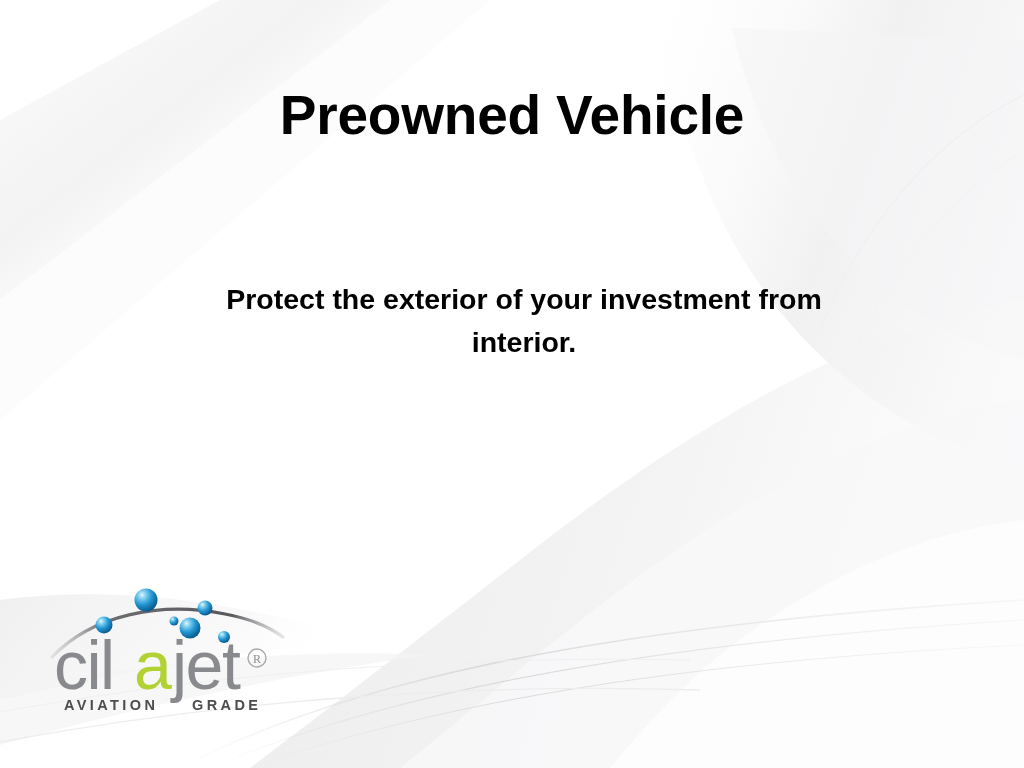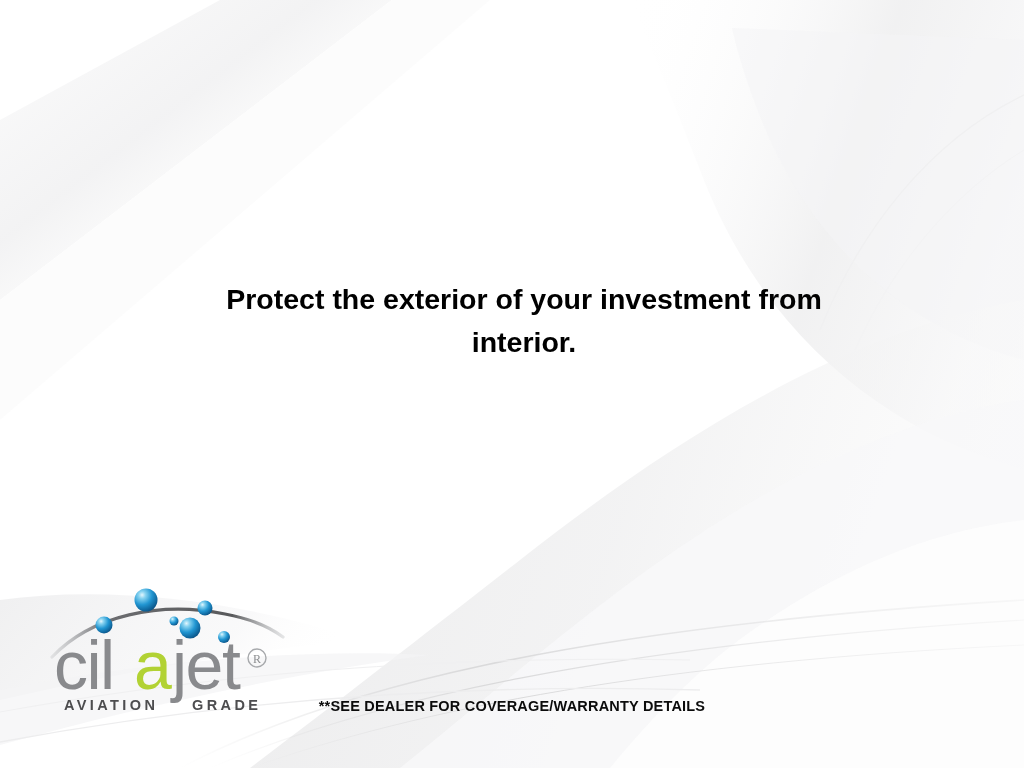--- a/index.html
+++ b/index.html
@@ -168,29 +168,29 @@
     <path d="M0,742 C200,705 430,682 700,690" fill="none" stroke="#ededee" stroke-width="1.3"></path>
     <path d="M0,712 C190,678 410,655 690,660" fill="none" stroke="#f0f0f1" stroke-width="1"></path>
 
     <path d="M1024,95 C930,140 860,230 820,330" fill="none" stroke="#f0f0f1" stroke-width="1.4"></path>
     <path d="M1024,150 C950,195 890,270 855,350" fill="none" stroke="#f3f3f4" stroke-width="1"></path>
   </svg>
 
   <div class="content">
 
     <div class="headline">
+      <span class="hl-line">Preowned Vehicle</span>
     </div>
 
     <div class="body-copy">
       <span class="bc-line">Protect the exterior of your investment from</span>
       <span class="bc-line">interior.</span>
     </div>
 
 
-    <div class="disclaimer">**SEE DEALER FOR COVERAGE/WARRANTY DETAILS</div>
   </div>
 
   <div class="logo">
     <svg viewBox="0 0 235 130" width="235" height="130" aria-hidden="true">
       <defs>
         <radialGradient id="bub" cx="33%" cy="28%" r="78%">
           <stop offset="0%" stop-color="#d8f2fc"></stop>
           <stop offset="22%" stop-color="#7ccdee"></stop>
           <stop offset="58%" stop-color="#2398d4"></stop>
           <stop offset="88%" stop-color="#0f6ca8"></stop>

